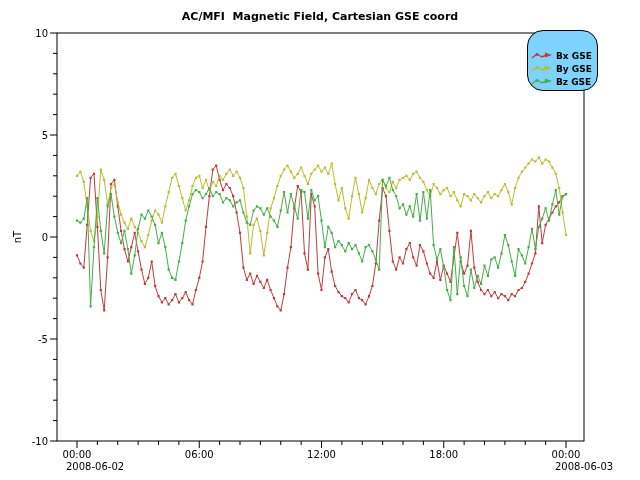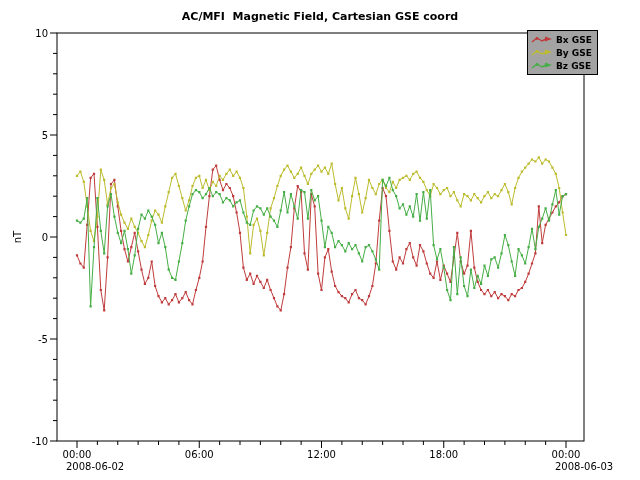--- a/index.html
+++ b/index.html
@@ -1,20 +1,20 @@
 <!DOCTYPE html>
 <html><head>
 <meta charset="utf-8">
 <style>
   html,body{margin:0;padding:0;background:#fff;}
   body{width:640px;height:480px;position:relative;overflow:hidden;
        font-family:"DejaVu Sans","Liberation Sans",sans-serif;}
   #plot-svg{position:absolute;left:0;top:0;}
-  .legend{position:absolute;left:527px;top:30px;background:#a3a3a3;
-          border:1px solid #000;border-radius:0;padding:2px 5px 2px 3px;
+  .legend{position:absolute;left:527px;top:30px;background:#7dd3fc;
+          border:1px solid #000;border-radius:16px;padding:18px 5px 2px 3px;
           font-size:9px;font-weight:bold;color:#000;}
   .legend-row{display:flex;align-items:center;gap:3px;height:13px;white-space:nowrap;}
   .legend-row svg{flex:0 0 auto;}
 </style>
 </head>
 <body>
 
 <div>
   <svg id="plot-svg" width="640" height="480" viewBox="0 0 640 480" xmlns="http://www.w3.org/2000/svg">
     <text x="320" y="20" text-anchor="middle" font-size="11" font-weight="bold" fill="#000" xml:space="preserve">AC/MFI  Magnetic Field, Cartesian GSE coord</text>

